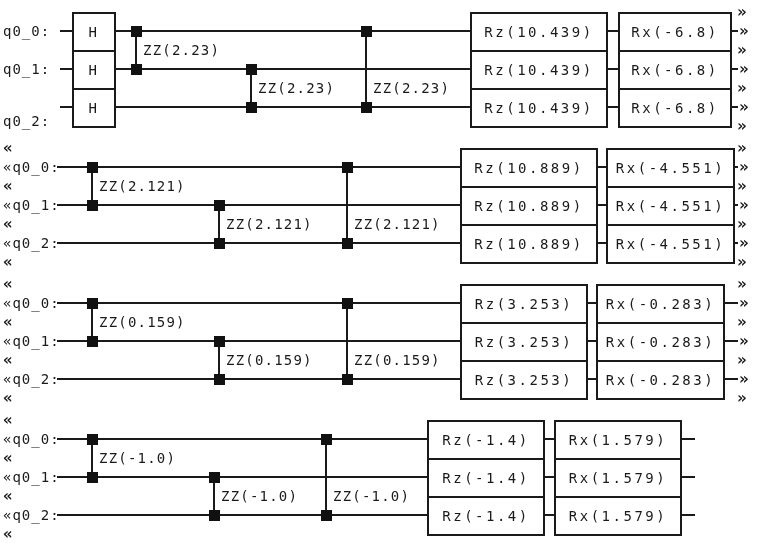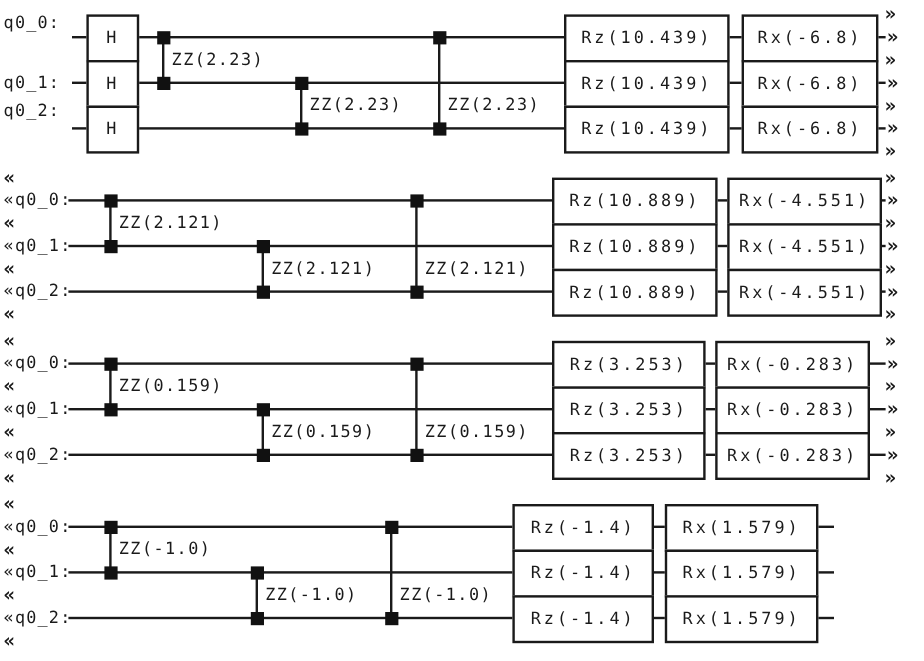--- a/index.html
+++ b/index.html
@@ -34,23 +34,23 @@
 </head>
 <body>
 
 <div id="figure">
 
   <div class="layer" style="top:0;height:136px">
     <div class="wire" style="top:30px;left:60px;width:678px"></div>
     <div class="wire" style="top:68px;left:60px;width:678px"></div>
     <div class="wire" style="top:106px;left:60px;width:678px"></div>
 
-    <div class="qlabel" style="top:10px">q0_0:</div>
+    <div class="qlabel" style="top:22px">q0_0:</div>
     <div class="qlabel" style="top:60px">q0_1:</div>
-    <div class="qlabel" style="top:84px">q0_2:</div>
+    <div class="qlabel" style="top:112px">q0_2:</div>
 
     <div class="gbox" style="left:72px;top:12px;width:44px">H</div>
     <div class="gbox" style="left:72px;top:50px;width:44px">H</div>
     <div class="gbox" style="left:72px;top:88px;width:44px">H</div>
 
     <div class="vline" style="left:135px;top:31px;height:38px"></div>
     <div class="sq" style="left:131px;top:26px"></div>
     <div class="sq" style="left:131px;top:64px"></div>
     <div class="zzlabel" style="left:143px;top:42px">ZZ(2.23)</div>
 

